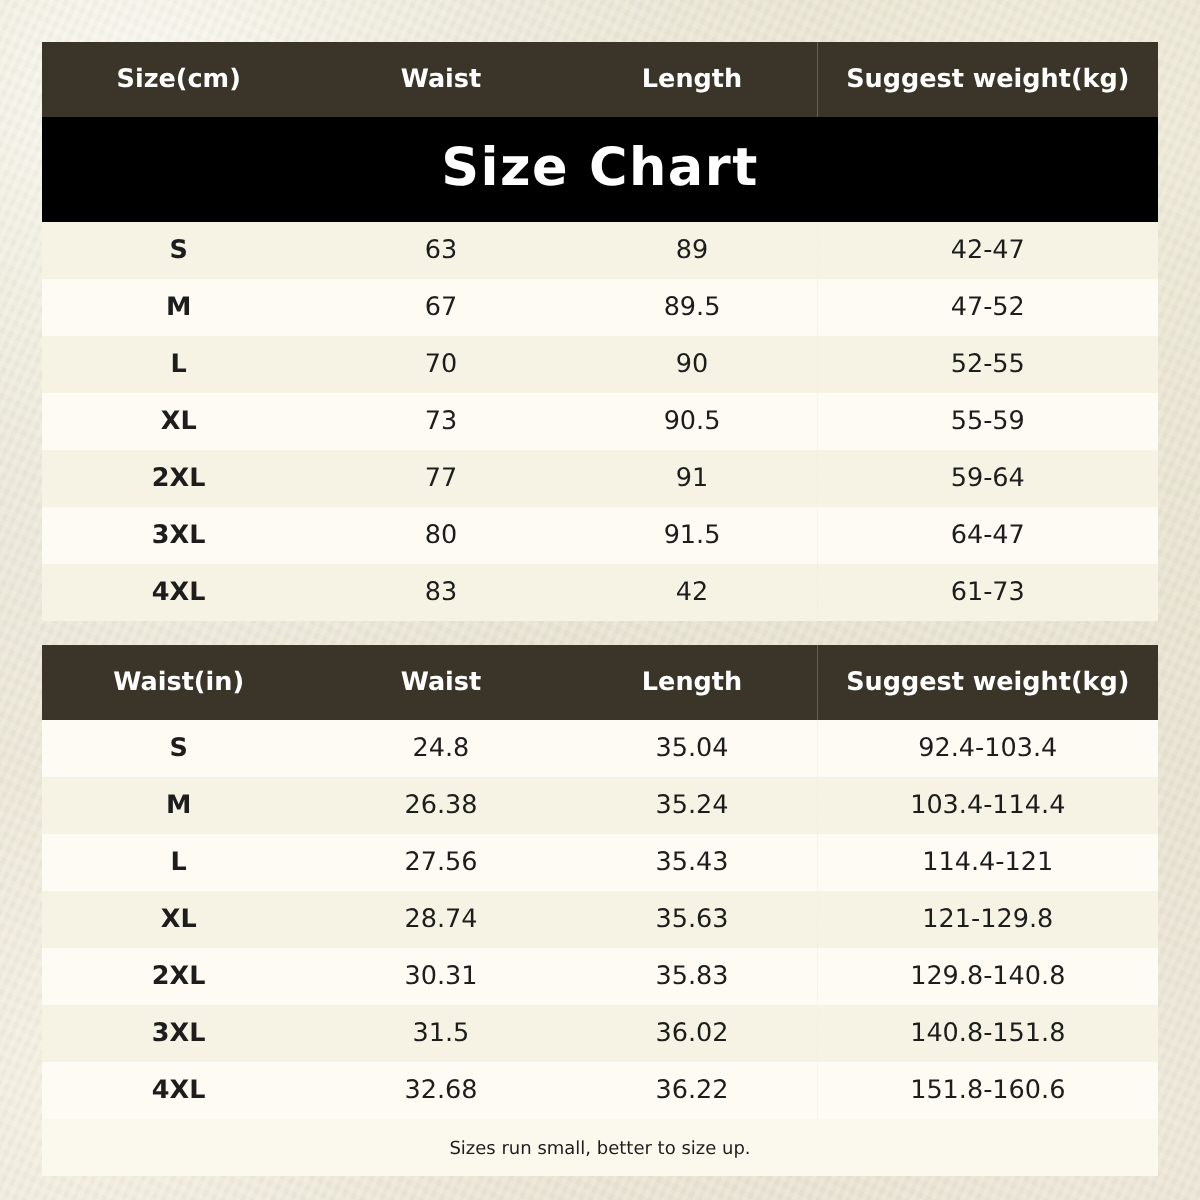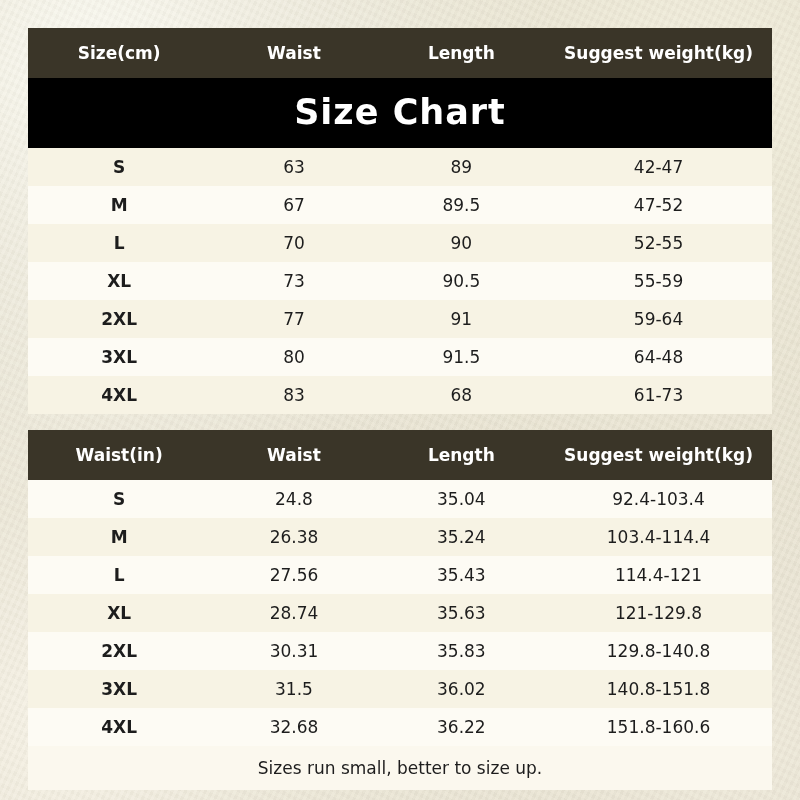--- a/index.html
+++ b/index.html
@@ -72,21 +72,21 @@
     color: #1d1d1d;
     text-align: center;
     padding: 9px 4px;
     height: 36px;
   }
   tbody tr.odd td { background: #f7f3e4; }
   tbody tr.even td { background: #fdfbf4; }
   tbody td.size-col { font-weight: bold; }
   .footer-note td {
     background: #fbf8ee;
-    font-size: 17px;
+    font-size: 12px;
     color: #1d1d1d;
     text-align: center;
     padding: 12px 4px;
   }
   .gap-row td {
     background: transparent;
     height: 16px;
     padding: 0;
     border: none;
   }
@@ -144,26 +144,26 @@
       <tr class="odd">
         <td class="size-col">2XL</td>
         <td>77</td>
         <td>91</td>
         <td>59-64</td>
       </tr>
       <tr class="even">
         <td class="size-col">3XL</td>
         <td>80</td>
         <td>91.5</td>
-        <td>64-48</td>
+        <td>64-47</td>
       </tr>
       <tr class="odd">
         <td class="size-col">4XL</td>
         <td>83</td>
-        <td>68</td>
+        <td>42</td>
         <td>61-73</td>
       </tr>
       <tr class="gap-row">
         <td colspan="4"></td>
       </tr>
     </tbody>
   </table>
 
   <table>
     <thead>

